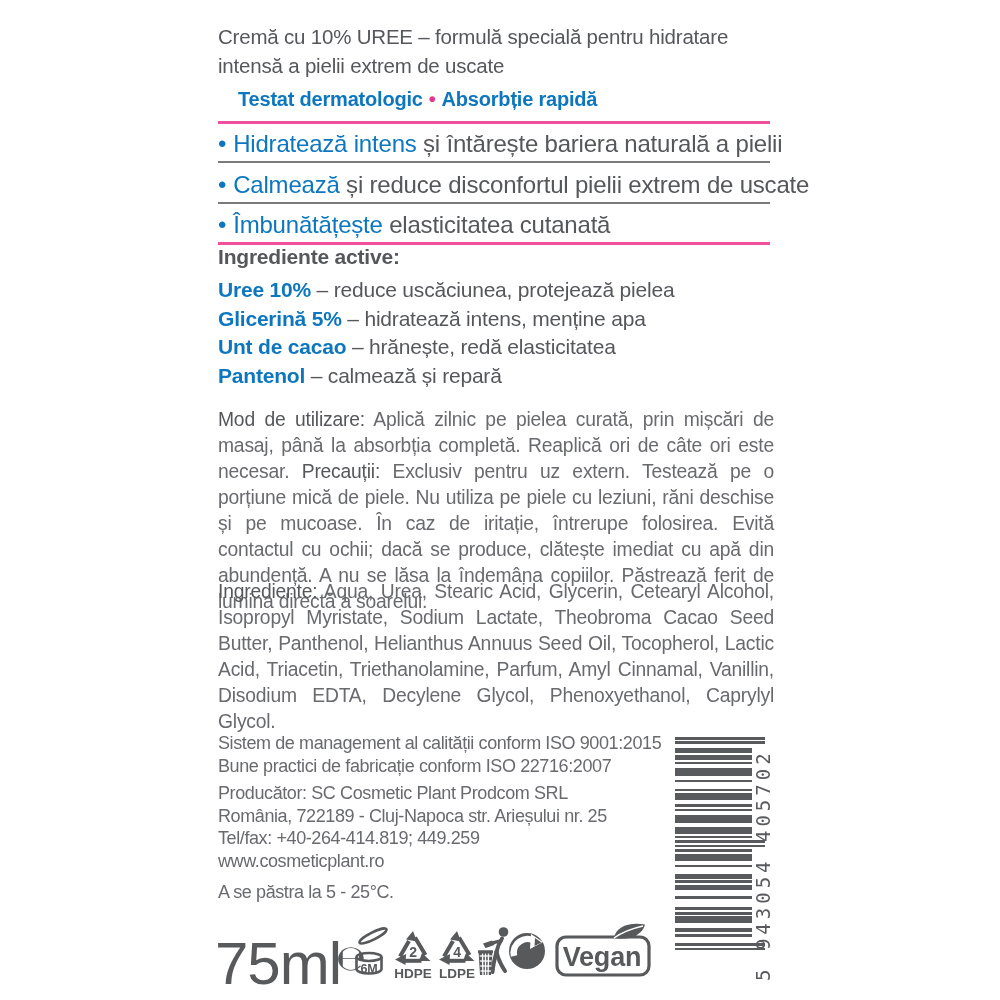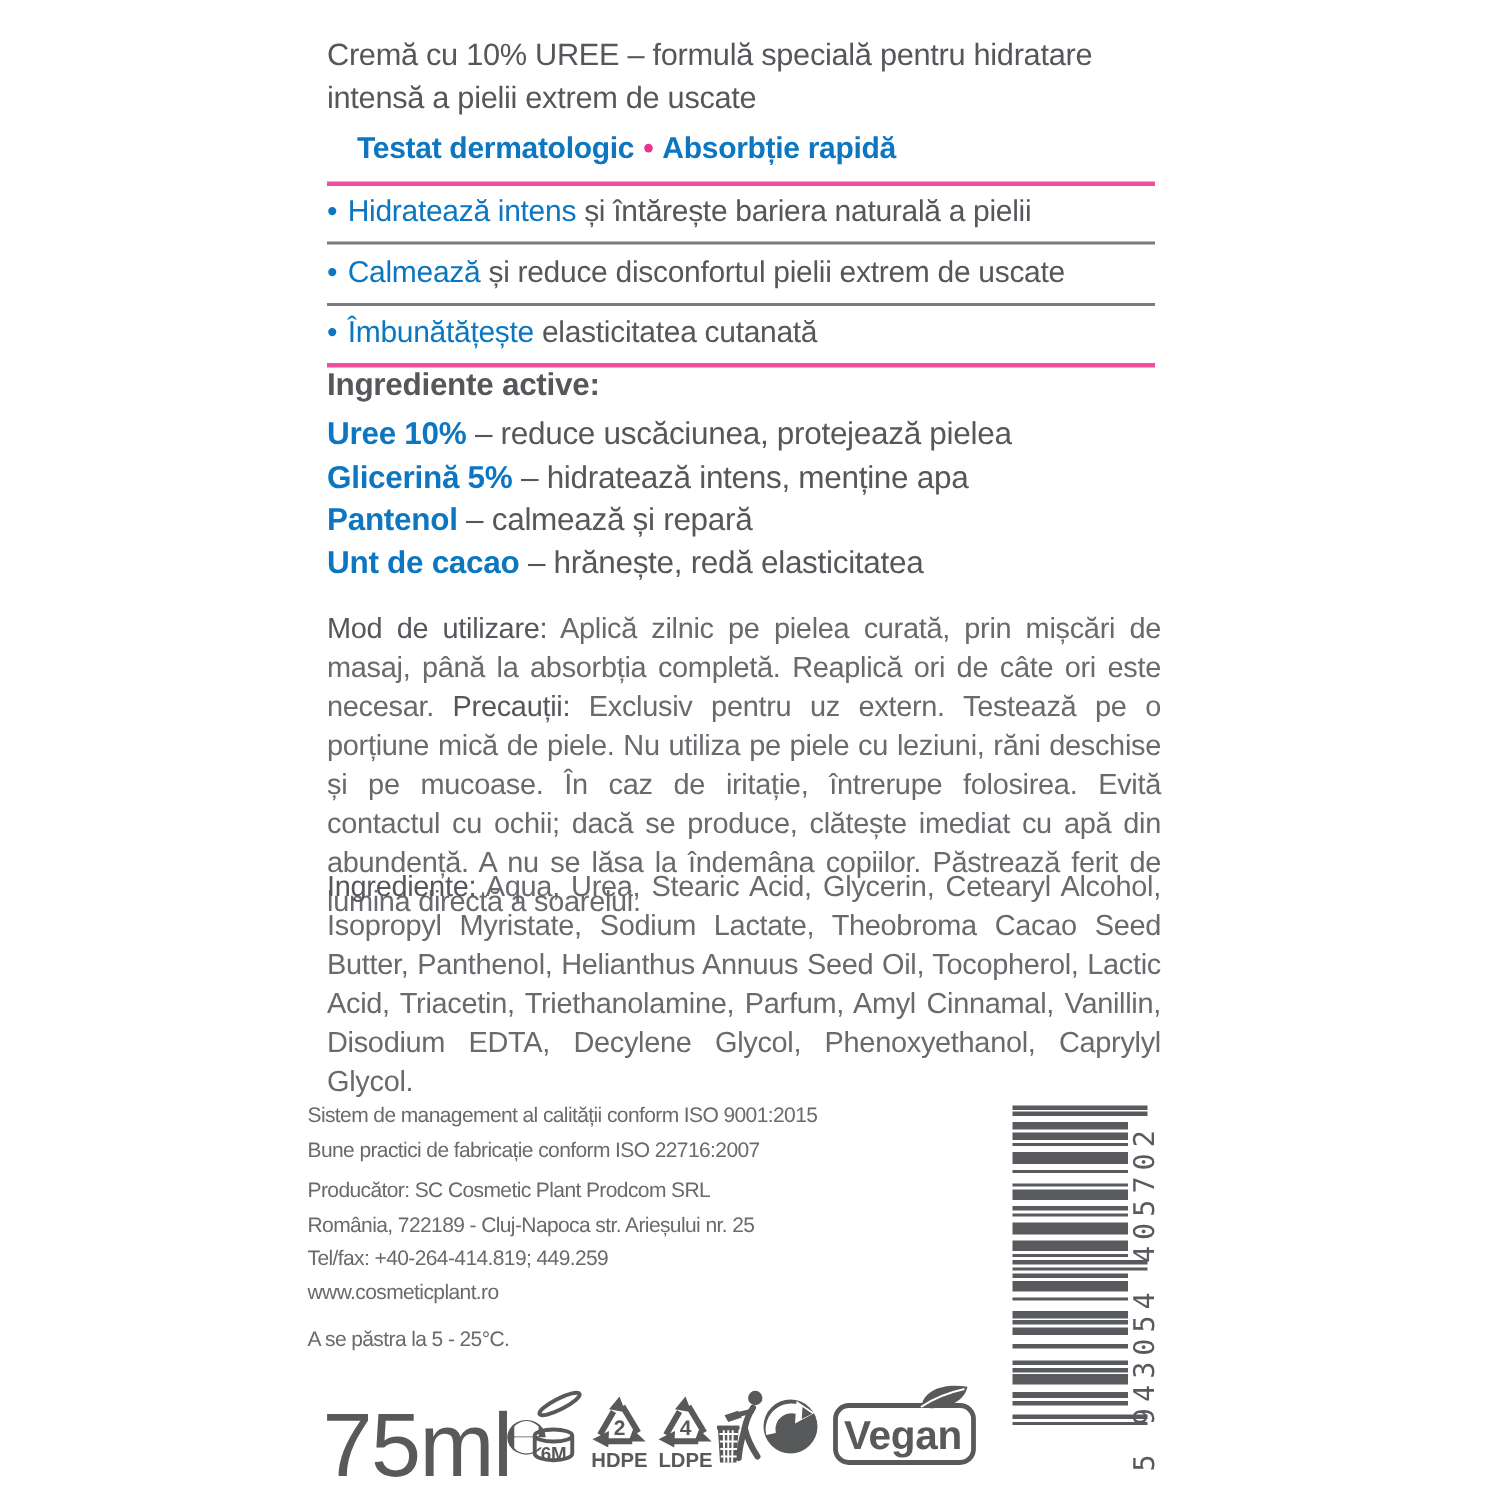--- a/index.html
+++ b/index.html
@@ -11,31 +11,31 @@
   .abs{position:absolute;}
   .b{font-weight:normal;}
   .blue{color:var(--blue);}
   .gray{color:var(--gray);}
   #title{left:218px;top:22px;width:566px;font-size:20.5px;line-height:29px;color:var(--dark);}
   #claims{left:218px;top:88px;font-size:20px;font-weight:bold;color:var(--blue);margin-left:20px;}
   #claims .dot{color:var(--pink);padding:0 6px;}
   .rule{left:218px;width:552px;}
   .rule.pink{height:3px;background:var(--pinkrule);}
   .rule.gray{height:2px;background:var(--rulegray);}
-  .benefit{left:218px;width:556px;font-size:20px;color:var(--dark);white-space:nowrap;}
+  .benefit{left:218px;width:556px;font-size:24px;color:var(--dark);white-space:nowrap;}
   .benefit .bullet{color:var(--blue);padding-right:7px;}
   #actives{left:218px;top:245px;width:556px;color:var(--dark);}
   #actives .hd{font-size:21px;font-weight:bold;margin-bottom:7px;}
   #actives .row{font-size:21px;line-height:28.6px;white-space:nowrap;}
   #actives .name{color:var(--blue);font-weight:bold;}
   .para{left:218px;width:556px;font-size:19.3px;line-height:26px;color:var(--gray);text-align:justify;}
   .para .b{color:var(--dark);}
   #usage{top:407px;}
   #ingredients{top:579px;}
-  .info{left:205px;font-size:14px;line-height:22.5px;color:var(--gray);white-space:nowrap;letter-spacing:-0.4px;}
+  .info{left:218px;font-size:18px;line-height:22.5px;color:var(--gray);white-space:nowrap;letter-spacing:-0.4px;}
   #iso{top:732px;}
   #producer{top:782px;}
   #storage{top:881px;}
   #volume{left:215px;top:929px;font-size:60px;color:var(--icon);letter-spacing:-1px;}
   #esign{left:336px;top:938px;font-size:35px;color:var(--icon);font-family:"DejaVu Sans",sans-serif;}
   .icon{color:var(--icon);}
   .icon svg{display:block;}
   .icon text{font-family:"Liberation Sans",sans-serif;}
   .matlabel{font-size:13.5px;font-weight:bold;text-align:center;color:var(--icon);letter-spacing:0;margin-top:1px;}
   #pao{left:352px;top:924px;}
@@ -67,22 +67,22 @@
   <div class="abs rule gray" style="top:161px;"></div>
   <div class="abs benefit" style="top:171px;"><span class="bullet">•</span><span class="blue">Calmează</span><span> și reduce disconfortul pielii extrem de uscate</span></div>
   <div class="abs rule gray" style="top:202px;"></div>
   <div class="abs benefit" style="top:211px;"><span class="bullet">•</span><span class="blue">Îmbunătățește</span><span> elasticitatea cutanată</span></div>
   <div class="abs rule pink" style="top:242px;"></div>
 
   <div id="actives" class="abs">
     <div class="hd">Ingrediente active:</div>
     <div class="row"><span class="name">Uree 10%</span><span> – reduce uscăciunea, protejează pielea</span></div>
     <div class="row"><span class="name">Glicerină 5%</span><span> – hidratează intens, menține apa</span></div>
+    <div class="row"><span class="name">Unt de cacao</span><span> – hrănește, redă elasticitatea</span></div>
     <div class="row"><span class="name">Pantenol</span><span> – calmează și repară</span></div>
-    <div class="row"><span class="name">Unt de cacao</span><span> – hrănește, redă elasticitatea</span></div>
   </div>
 
   <div id="usage" class="abs para"><span class="b">Mod de utilizare:</span><span> Aplică zilnic pe pielea curată, prin mișcări de masaj, până la absorbția completă. Reaplică ori de câte ori este necesar. </span><span class="b">Precauții:</span><span> Exclusiv pentru uz extern. Testează pe o porțiune mică de piele. Nu utiliza pe piele cu leziuni, răni deschise și pe mucoase. În caz de iritație, întrerupe folosirea. Evită contactul cu ochii; dacă se produce, clătește imediat cu apă din abundență. A nu se lăsa la îndemâna copiilor. Păstrează ferit de lumina directă a soarelui.</span></div>
 
   <div id="ingredients" class="abs para"><span class="b">Ingrediente:</span><span> Aqua, Urea, Stearic Acid, Glycerin, Cetearyl Alcohol, Isopropyl Myristate, Sodium Lactate, Theobroma Cacao Seed Butter, Panthenol, Helianthus Annuus Seed Oil, Tocopherol, Lactic Acid, Triacetin, Triethanolamine, Parfum, Amyl Cinnamal, Vanillin, Disodium EDTA, Decylene Glycol, Phenoxyethanol, Caprylyl Glycol.</span></div>
 
   <div id="iso" class="abs info">
     <div>Sistem de management al calității conform ISO 9001:2015</div>
     <div>Bune practici de fabricație conform ISO 22716:2007</div>
   </div>

